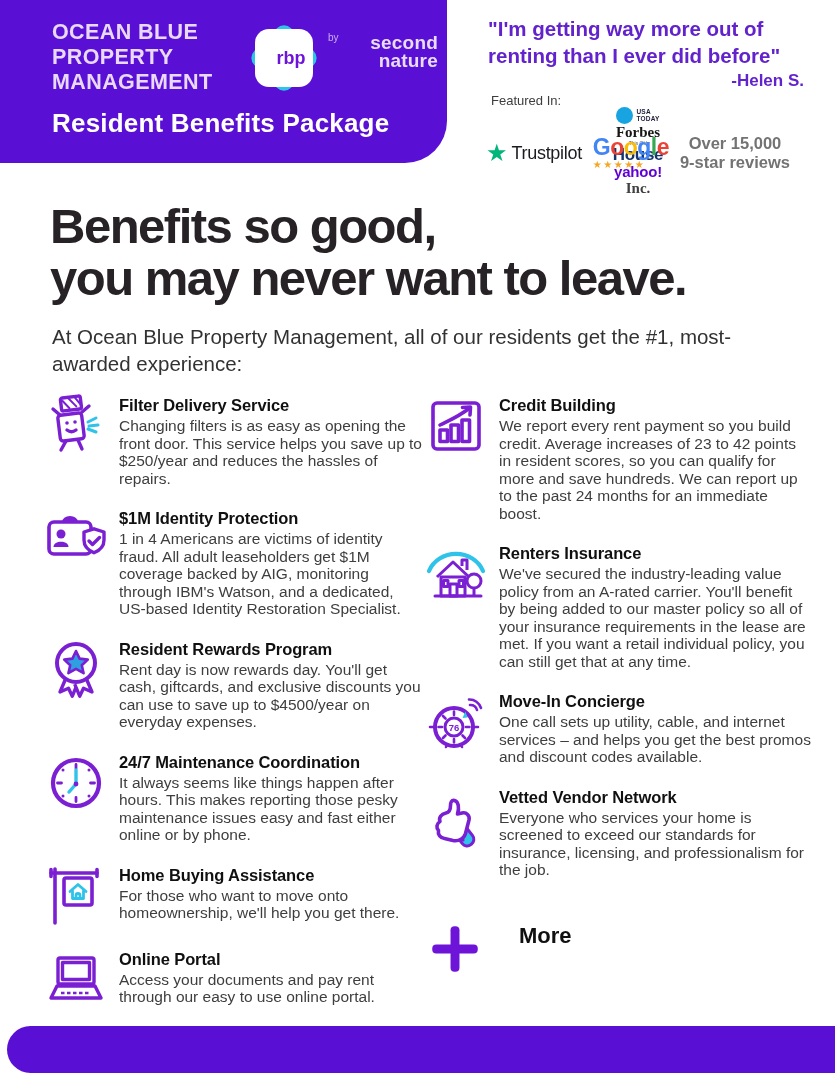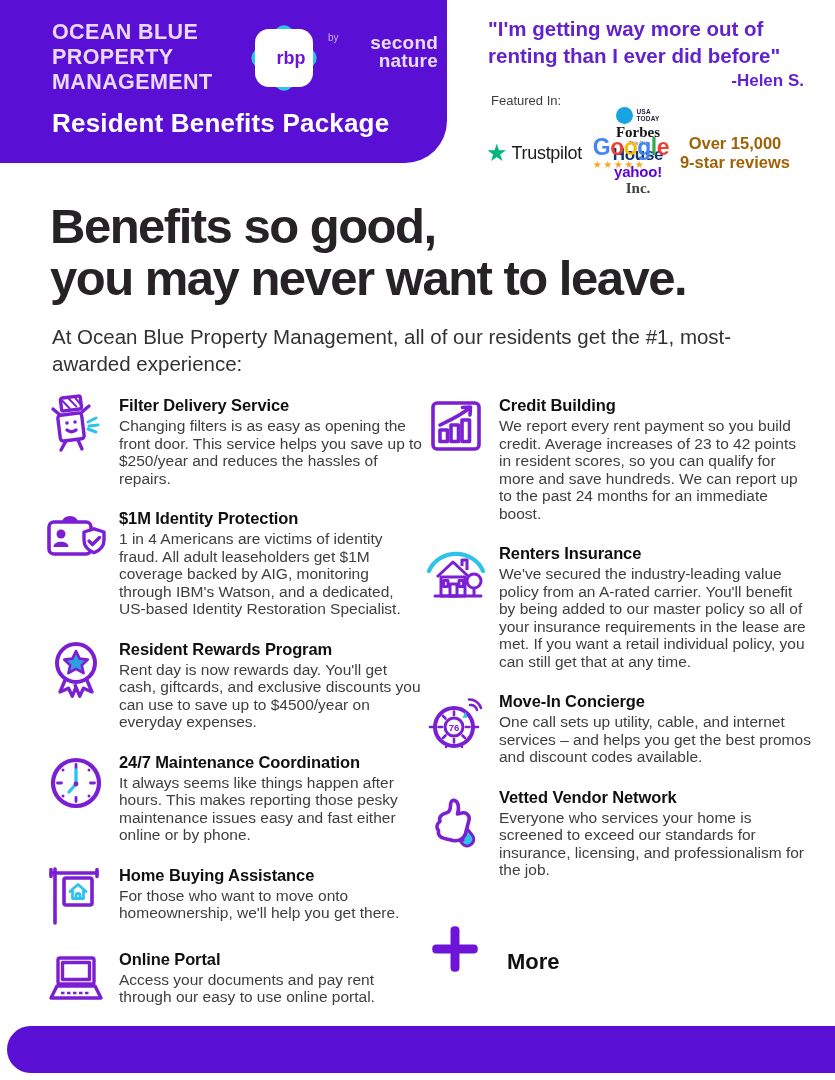--- a/index.html
+++ b/index.html
@@ -50,21 +50,21 @@
   .trustpilot { display:flex; align-items:center; gap:4px; }
   .tp-star { color:#00b67a; font-size:24px; line-height:1; }
   .tp-label { font-size:18px; color:#1b1b21; font-weight:500; letter-spacing:-0.3px; }
   .google { display:flex; flex-direction:column; align-items:flex-start; line-height:1; }
   .google-word { font-size:23px; font-weight:bold; letter-spacing:-0.5px; }
   .google-word .gl0,.google-word .gl3 { color:#4285f4; }
   .google-word .gl1,.google-word .gl5 { color:#ea4335; }
   .google-word .gl2 { color:#fbbc05; }
   .google-word .gl4 { color:#34a853; }
   .google-stars { font-size:10px; color:#f5a623; letter-spacing:1.5px; margin-top:1px; }
-  .review-count { text-align:center; font-size:16.5px; font-weight:bold; color:#a16207; line-height:1.15; }
+  .review-count { text-align:center; font-size:16.5px; font-weight:bold; color:#737373; line-height:1.15; }
 
   
   .headline { position:absolute; left:50px; top:188px; font-size:49px; font-weight:bold;
     color:#262226; line-height:1.07; letter-spacing:-1.5px;margin-top:12px; }
   .intro { position:absolute; left:52px; top:323px; width:740px; font-size:20.5px;
     color:#323232; line-height:1.32; }
 
   
   .benefits { position:absolute; left:44px; top:394px; width:778px; display:flex; }
   .col { display:flex; flex-direction:column; }
@@ -72,21 +72,21 @@
   .col-right { width:398px; }
   .benefit-item { display:flex; gap:11px; margin-bottom:20px; }
   .benefit-icon { width:64px; height:64px; flex-shrink:0; }
   .benefit-icon svg { width:64px; height:64px; display:block; }
   .benefit-text { padding-top:2px; }
   .benefit-title { font-size:16.5px; font-weight:bold; color:#101010; margin-bottom:2px; letter-spacing:-0.1px; }
   .benefit-desc { font-size:15.5px; color:#3e3e3e; line-height:17.5px; }
   .col-left .benefit-desc { max-width:306px; }
   .col-right .benefit-desc { max-width:313px; }
 
-  .more-row { display:flex; align-items:flex-end; gap:26px; margin-top:24px; }
+  .more-row { display:flex; align-items:flex-start; gap:38px; margin-top:24px; }
   .more-icon { width:52px; height:52px; margin-left:5px; }
   .more-icon svg { width:52px; height:52px; display:block; }
   .more-label { font-size:22px; font-weight:bold; color:#101010; }
 
   
   .footer-bar { position:absolute; left:7px; top:1026px; width:828px; height:47px;
     background:#5a0fd5; border-radius:26px 0 0 26px; }
 </style>
 </head>
 <body>

